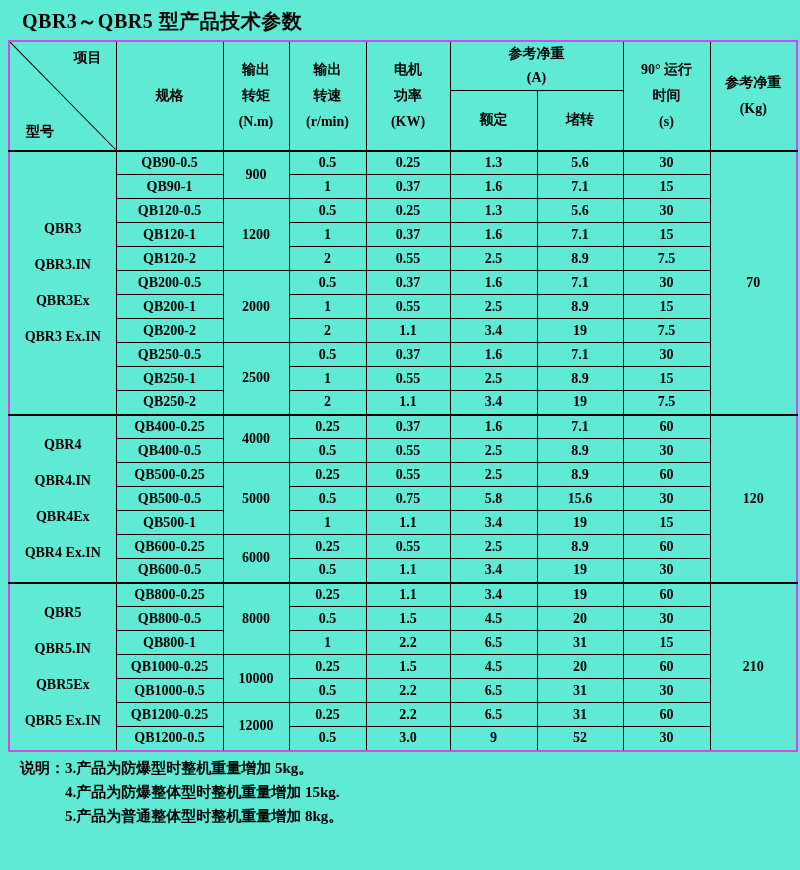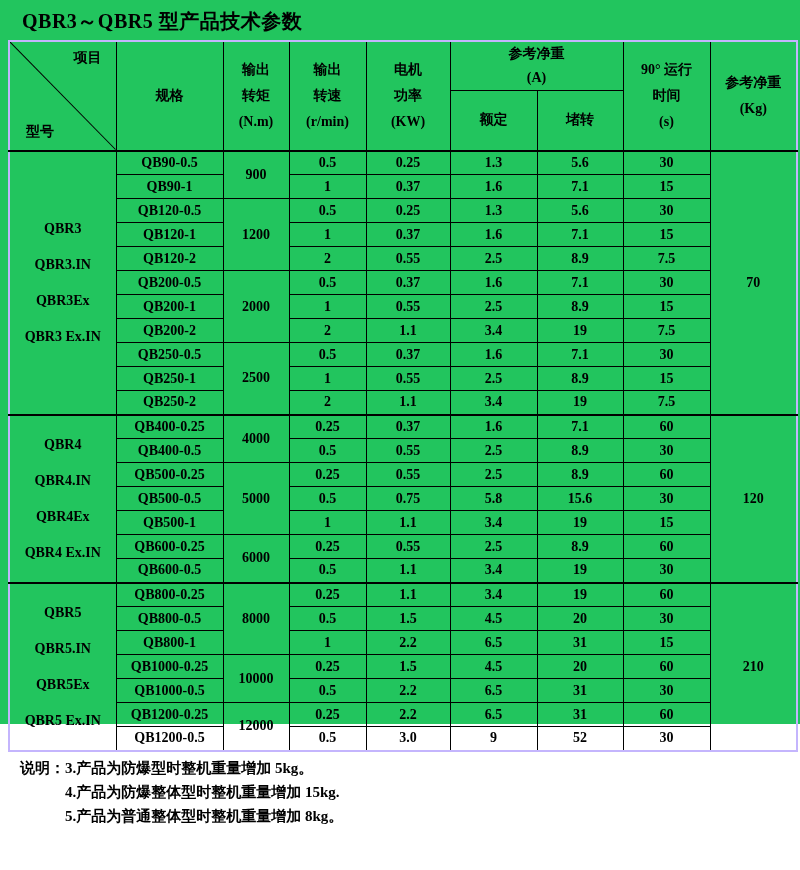--- a/index.html
+++ b/index.html
@@ -8,38 +8,38 @@
     background: #ffffff;
     width: 800px;
     height: 870px;
     overflow: hidden;
     font-family: "Liberation Serif", "DejaVu Serif", serif;
     color: #000;
   }
   .page {
     position: relative;
     width: 800px;
-    height: 724px;
-    background: #22c55e;
+    height: 870px;
+    background: #5eead4;
   }
   .doc-title {
     margin: 0;
     padding: 8px 0 0 22px;
     font-size: 20px;
     font-weight: bold;
     letter-spacing: 0.5px;
   }
   table.spec-table {
     position: absolute;
     left: 8px;
     top: 40px;
     width: 784px;
     border-collapse: collapse;
     table-layout: fixed;
-    border: 2px solid #c4b5fd;
+    border: 2px solid #d946ef;
     font-weight: bold;
   }
   table.spec-table th, table.spec-table td {
     border: 1px solid #000;
     text-align: center;
     vertical-align: middle;
     font-size: 14px;
     font-weight: bold;
     padding: 0;
     overflow: hidden;

